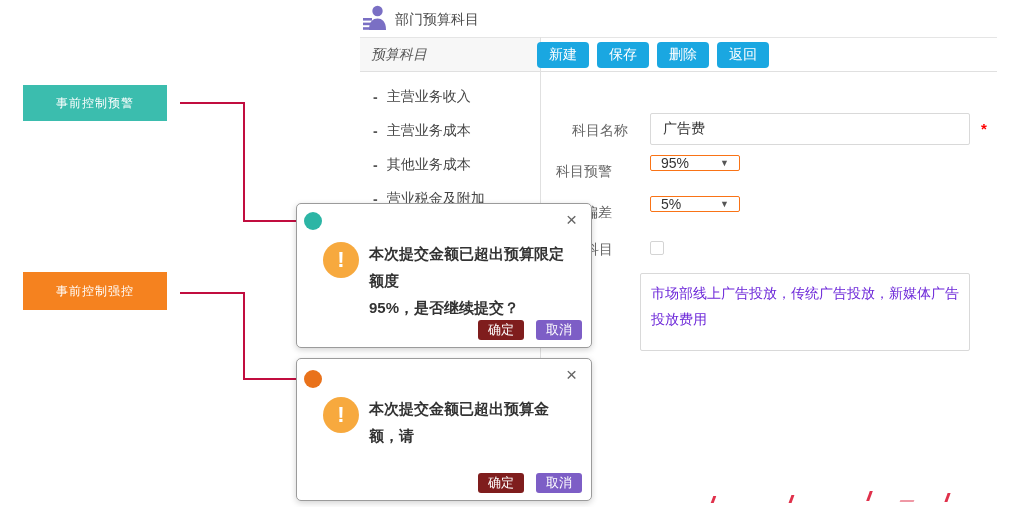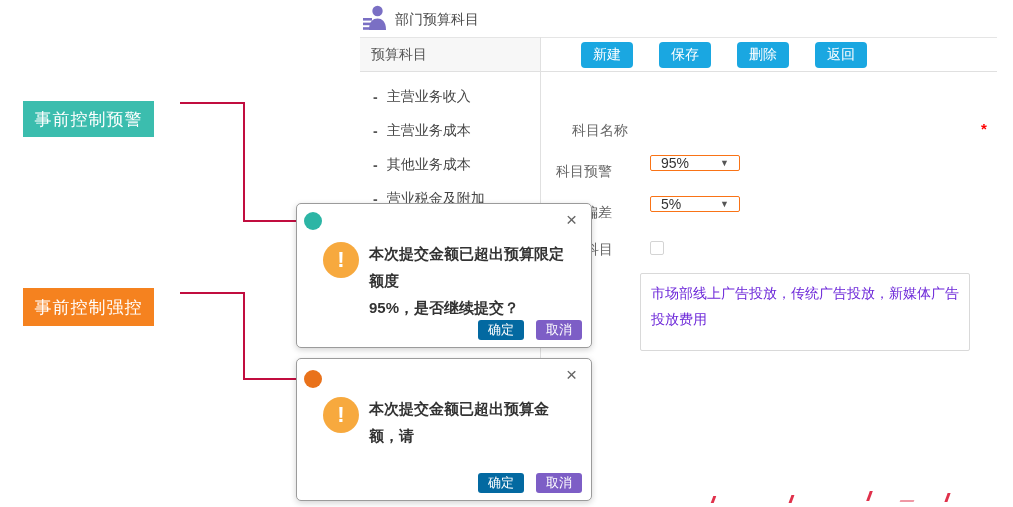--- a/index.html
+++ b/index.html
@@ -9,25 +9,25 @@
 
   
   .page-header { position:absolute; left:363px; top:5px; display:flex; align-items:center; gap:8px; }
   .page-title { font-size:14px; color:#4a4a4a; }
 
   
   .strip { position:absolute; left:360px; top:37px; width:637px; height:35px;
            border-top:1px solid #e5e5e5; border-bottom:1px solid #e0e0e0; background:#fff; }
   .strip-left { position:absolute; left:0; top:0; width:180px; height:100%; background:#f7f7f7;
                 display:flex; align-items:center; padding-left:11px; }
-  .strip-title { font-size:14px; color:#555; }
+  .strip-title { font-size:14px; color:#555;font-style:italic; }
   .v-divider { position:absolute; left:540px; top:37px; width:1px; height:460px; background:#e0e0e0; }
 
   
-  .toolbar { position:absolute; left:581px; top:42px; display:flex; gap:26px; }
+  .toolbar { position:absolute; left:537px; top:42px; display:flex; gap:8px; }
   .tb-btn { min-width:50px; height:26px; padding:0 12px; background:#1aa7e1; color:#fff; font-size:14px;
             border:none; border-radius:4px; display:flex; align-items:center; justify-content:center; cursor:pointer; }
 
   
   .tree { position:absolute; left:373px; top:89px; }
   .tree-item { display:flex; align-items:center; height:16px; margin-bottom:18px; font-size:14px; color:#444; cursor:pointer; }
   .tree-dash { color:#555; font-weight:bold; margin-right:9px; }
 
   
   .f-label { position:absolute; font-size:14px; color:#666; white-space:nowrap; }
@@ -37,41 +37,41 @@
   .select { position:absolute; left:650px; width:90px; height:16px; border:1px solid #f97316; border-radius:2px;
             background:#fff; font-size:14px; color:#333; display:flex; align-items:center; justify-content:space-between;
             padding:0 10px; cursor:pointer; }
   .caret { font-size:9px; color:#555; }
   .checkbox { position:absolute; left:650px; top:241px; width:14px; height:14px; border:1px solid #d4d4d4;
               border-radius:2px; background:#fff; cursor:pointer; }
   .textarea { position:absolute; left:640px; top:273px; width:330px; height:78px; border:1px solid #d9d9d9;
               border-radius:2px; background:#fff; font-size:14px; color:#6d28d9; line-height:26px; padding:6px 10px; }
 
   
-  .callout { position:absolute; left:23px; width:131px; display:flex; align-items:center; justify-content:center;
-             color:#fff; font-size:17px; letter-spacing:1px; z-index:5;margin-top:16px; }
+  .callout { position:absolute; left:23px; width:144px; display:flex; align-items:center; justify-content:center;
+             color:#fff; font-size:12px; letter-spacing:1px; z-index:5; }
   .callout.teal { top:85px; height:36px; background:#3bbdae; }
   .callout.orange { top:272px; height:38px; background:#f5821f; }
 
   
   .conn { position:absolute; background:#c10d3f; z-index:6; }
 
   
   .dialog { position:absolute; left:296px; width:296px; height:145px; background:#fff; border:1px solid #9b9b9b;
             border-radius:5px; box-shadow:0 2px 6px rgba(0,0,0,.18); z-index:10; }
   .dialog.d1 { top:203px; }
   .dialog.d2 { top:358px; height:143px; }
   .dlg-close { position:absolute; right:14px; top:6px; font-size:19px; color:#666; font-weight:300; cursor:pointer; line-height:20px; }
   .warn-icon { position:absolute; left:26px; top:38px; width:36px; height:36px; border-radius:50%; background:#f7a93e;
                color:#fff; font-size:22px; font-weight:bold; display:flex; align-items:center; justify-content:center; }
   .dlg-msg { position:absolute; left:72px; top:36px; width:206px; font-size:15px; font-weight:700; color:#333; line-height:27px; }
   .dlg-btns { position:absolute; right:9px; bottom:7px; display:flex; gap:12px; }
   .dlg-btn { width:46px; height:20px; border:none; border-radius:3px; color:#fff; font-size:13px;
              display:flex; align-items:center; justify-content:center; cursor:pointer; }
-  .dlg-btn.ok { background:#0369a1; }
+  .dlg-btn.ok { background:#7f1d1d; }
   .dlg-btn.cancel { background:#7d5ec6; }
   .dot { position:absolute; width:18px; height:18px; border-radius:50%; z-index:11; }
   .dot.teal { left:304px; top:212px; background:#2cb5a5; }
   .dot.orange { left:304px; top:370px; background:#e9721b; }
 
   
   .speck { position:absolute; background:#e0314b; transform:skewX(-20deg); }
 </style>
 </head>
 <body>
@@ -118,20 +118,21 @@
       <span class="tree-dash">-</span>
       <span>其他业务成本</span>
     </div>
     <div class="tree-item">
       <span class="tree-dash">-</span>
       <span>营业税金及附加</span>
     </div>
   </div>
 
   <div class="f-label" style="left:556px; top:122px;margin-left:16px;">科目名称</div>
+  <div class="text-input">广告费</div>
   <div class="req">*</div>
 
   <div class="f-label" style="left:556px; top:163px;">科目预警</div>
   <div class="select" style="top:155px;">
     <span>95%</span>
     <span class="caret">▼</span>
   </div>
 
   <div class="f-label" style="left:584px; top:204px;">偏差</div>
   <div class="select" style="top:196px;">

